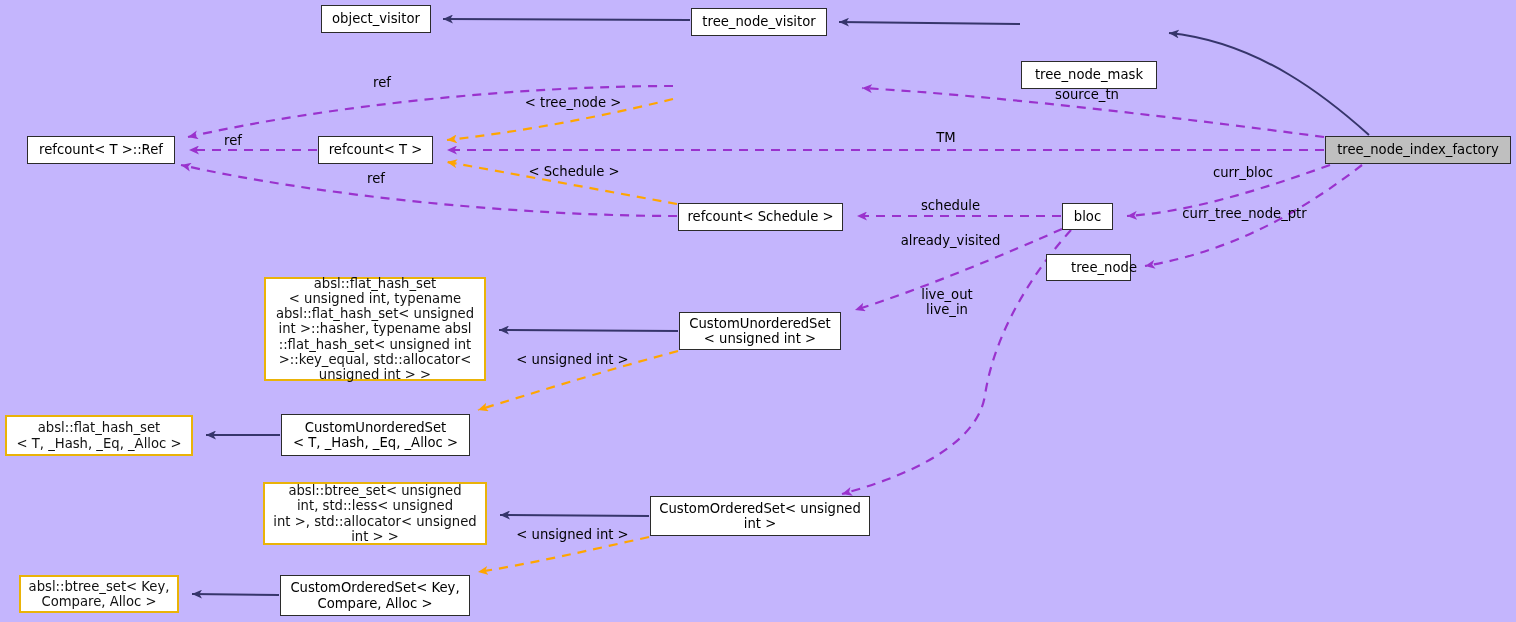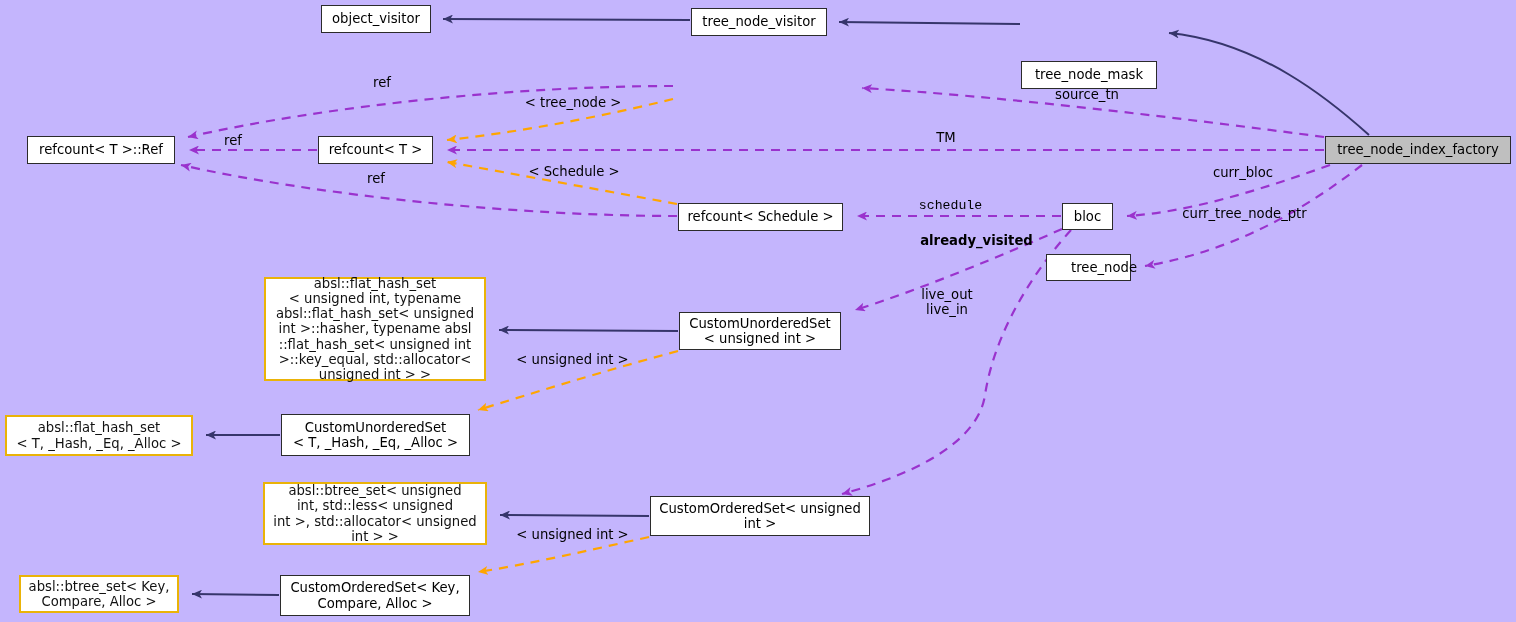--- a/index.html
+++ b/index.html
@@ -176,21 +176,21 @@
 Compare, Alloc &gt;</div>
 
   <div class="edge-label" style="left:362px;  top:75px;  width:40px;">ref</div>
   <div class="edge-label" style="left:512px;  top:95px;  width:122px;">&lt; tree_node &gt;</div>
   <div class="edge-label" style="left:1046px; top:87px;  width:82px;">source_tn</div>
   <div class="edge-label" style="left:213px;  top:133px; width:40px;">ref</div>
   <div class="edge-label" style="left:926px;  top:130px; width:40px;">TM</div>
   <div class="edge-label" style="left:1203px; top:165px; width:80px;">curr_bloc</div>
   <div class="edge-label" style="left:519px;  top:164px; width:110px;">&lt; Schedule &gt;</div>
   <div class="edge-label" style="left:356px;  top:171px; width:40px;">ref</div>
-  <div class="edge-label" style="left:913px;  top:198px; width:75px;font-family:Liberation Mono, monospace;">schedule</div>
+  <div class="edge-label" style="left:913px;  top:198px; width:75px;">schedule</div>
   <div class="edge-label" style="left:1172px; top:206px; width:145px;">curr_tree_node_ptr</div>
-  <div class="edge-label" style="left:919px;  top:233px; width:115px;font-weight:bold;">already_visited</div>
+  <div class="edge-label" style="left:893px;  top:233px; width:115px;">already_visited</div>
   <div class="edge-label" style="left:912px;  top:287px; width:70px;">live_out
 live_in</div>
   <div class="edge-label" style="left:510px; top:352px; width:125px;">&lt; unsigned int &gt;</div>
   <div class="edge-label" style="left:510px; top:527px; width:125px;">&lt; unsigned int &gt;</div>
 
 </div>
 
 </body></html>

